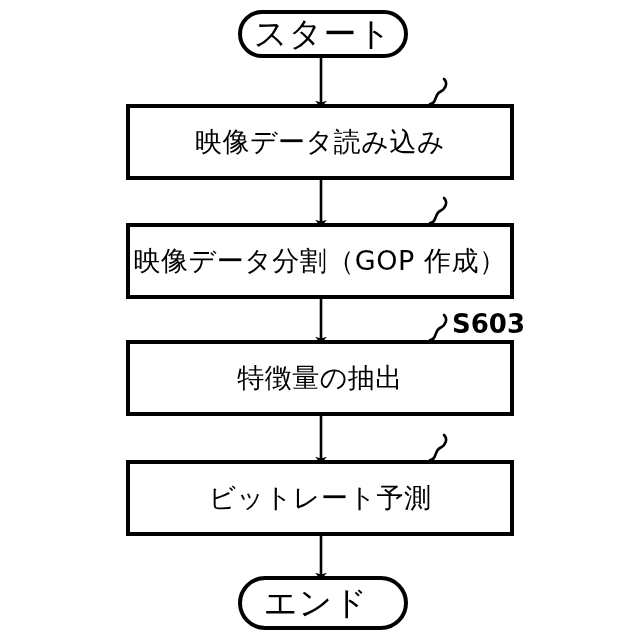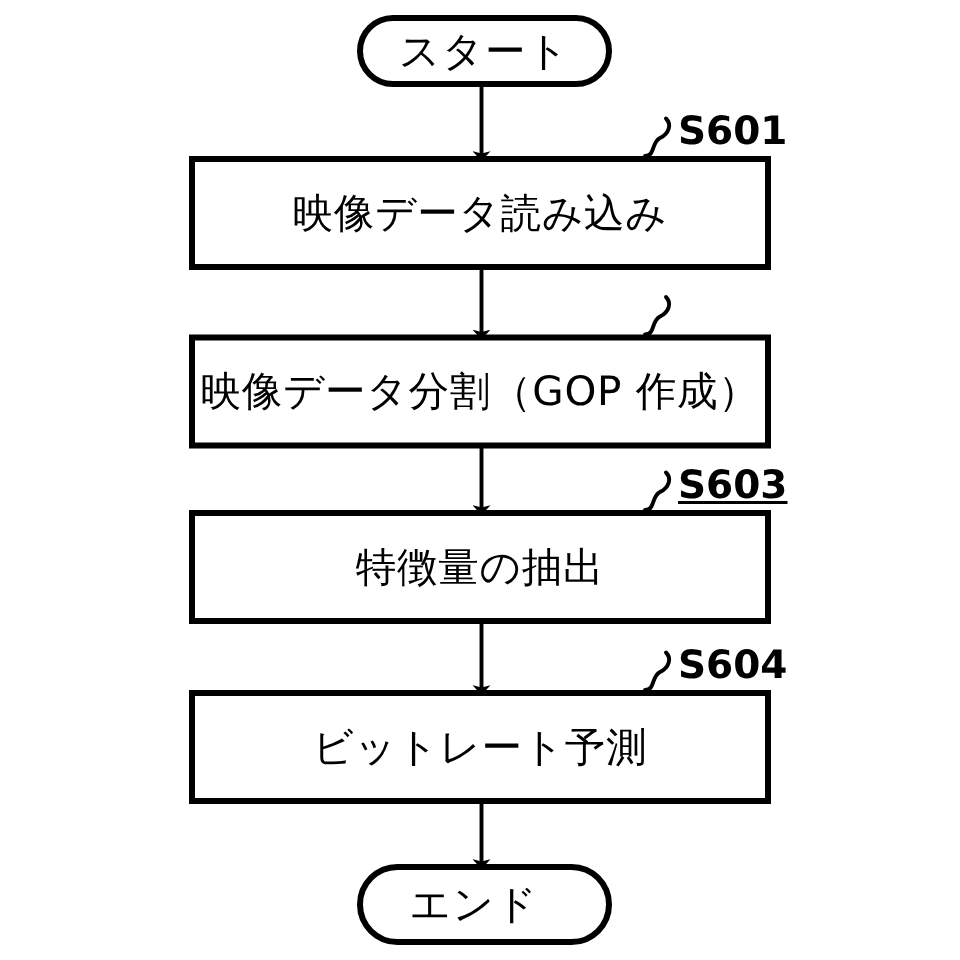--- a/index.html
+++ b/index.html
@@ -31,21 +31,21 @@
     position: absolute;
     display: flex;
     align-items: center;
     justify-content: center;
     text-align: center;
     white-space: pre;
     color: #000000;
     pointer-events: none;
   }
   .terminator-text {
-    font-size: 27px;
+    font-size: 33px;
     letter-spacing: 1px;
   }
   .process-text {
     font-size: 27px;
     letter-spacing: 0.5px;
   }
   .step-label {
     position: absolute;
     font-size: 26px;
     font-weight: bold;
@@ -100,20 +100,18 @@
   <div class="node-text process-text" style="left:128px; top:225px; width:384px; height:72px;">映像データ分割（GOP 作成）</div>
 
   <div class="node-text process-text" style="left:128px; top:106px; width:384px; height:72px;">映像データ読み込み</div>
 
   <div class="node-text process-text" style="left:128px; top:462px; width:384px; height:72px;">ビットレート予測</div>
 
   <div class="node-text process-text" style="left:128px; top:342px; width:384px; height:72px;">特徴量の抽出</div>
 
   <div class="node-text terminator-text" style="left:240px; top:578px; width:152px; height:50px;">エンド</div>
 
-  <div class="step-label" style="left:452px; top:73px;">S601</div>
 
 
-  <div class="step-label" style="left:452px; top:309px;text-decoration:underline;">S603</div>
+  <div class="step-label" style="left:452px; top:309px;">S603</div>
 
-  <div class="step-label" style="left:452px; top:429px;">S604</div>
 
 </div>
 
 </body></html>

